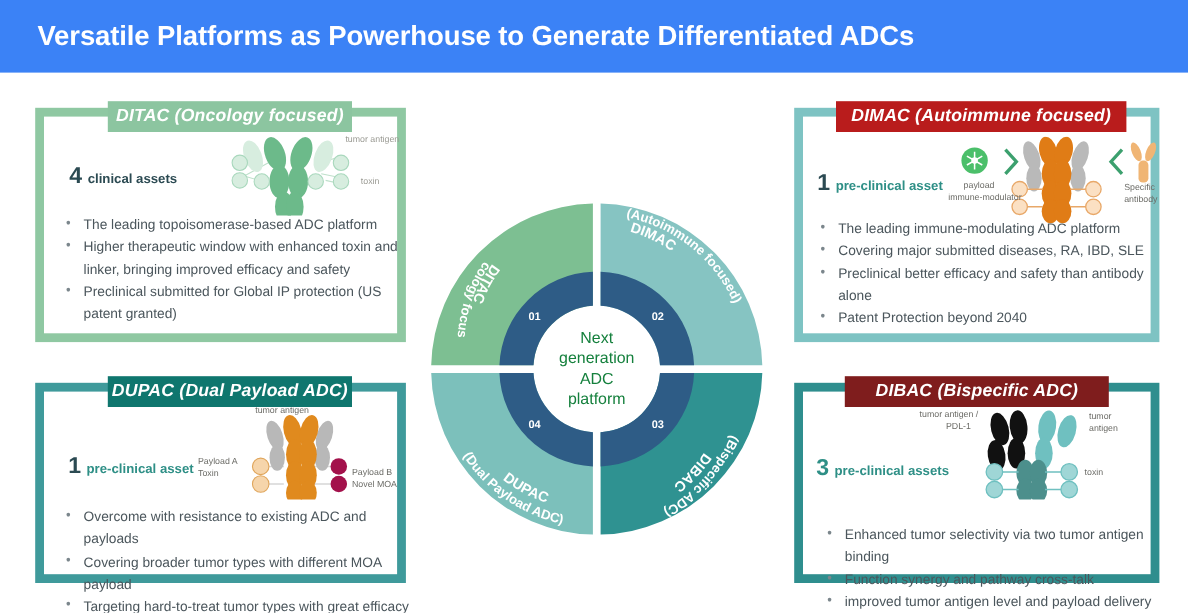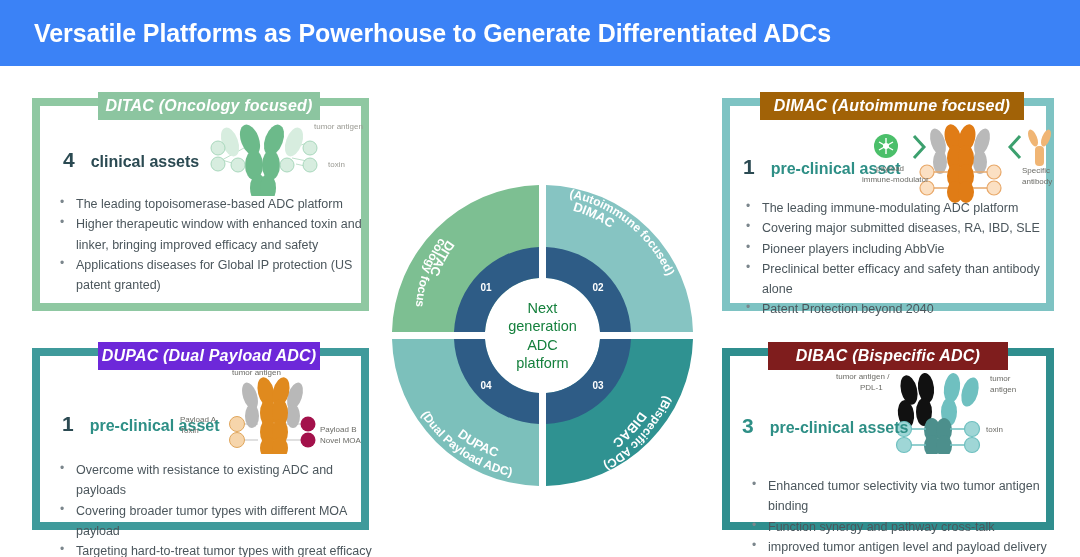--- a/index.html
+++ b/index.html
@@ -43,21 +43,21 @@
     font-size:16px;
     white-space:nowrap;
     letter-spacing:0.2px;
   }
   .assets-line{
     position:absolute;
     white-space:nowrap;
     font-weight:bold;
   }
   .assets-num{font-size:21px;}
-  .assets-label{font-size:16px;margin-left:16px;}
+  .assets-label{font-size:12px;margin-left:5px;}
 
   .bullets{
     position:absolute;
     list-style:none;
     margin:0;padding:0;
   }
   .bullets li{
     position:relative;
     padding-left:22px;
     font-size:12.5px;
@@ -177,26 +177,26 @@
           <circle cx="118" cy="47" r="7"></circle>
       </g>
     </svg>
     <div class="art-label" style="left:122px;top:4px;">tumor antigen</div>
     <div class="art-label" style="left:136px;top:42px;">toxin</div>
   </div>
 
   <ul class="bullets">
     <li>The leading topoisomerase-based ADC platform</li>
     <li>Higher therapeutic window with enhanced toxin and linker, bringing improved efficacy and safety</li>
-    <li>Applications diseases for Global IP protection (US patent granted)</li>
+    <li>Preclinical submitted for Global IP protection (US patent granted)</li>
   </ul>
 </div>
 
 <div class="panel" id="panel-dupac" style="border-color: rgb(63, 154, 155);">
-  <div class="panel-title" style="background: #6d28d9;">DUPAC (Dual Payload ADC)</div>
+  <div class="panel-title" style="background: #0f766e;">DUPAC (Dual Payload ADC)</div>
 
   <div class="assets-line">
     <span class="assets-num">1</span><span class="assets-label">pre-clinical asset</span>
   </div>
 
   <div class="art" style="left:140px;top:18px;width:192px;height:80px;">
     <svg width="192" height="80" viewBox="0 0 192 80">
       <g stroke="#d6d6d6" stroke-width="1.4">
         <path d="M58,50 L78,50 M58,66 L78,66 M104,50 L124,50 M104,66 L124,66"></path>
       </g>
@@ -233,21 +233,21 @@
   </div>
 
   <ul class="bullets">
     <li>Overcome with resistance to existing ADC and payloads</li>
     <li>Covering broader tumor types with different MOA payload</li>
     <li>Targeting hard-to-treat tumor types with great efficacy</li>
   </ul>
 </div>
 
 <div class="panel" id="panel-dimac" style="border-color: rgb(126, 195, 195);">
-  <div class="panel-title" style="background: #a16207;">DIMAC (Autoimmune focused)</div>
+  <div class="panel-title" style="background: #b91c1c;">DIMAC (Autoimmune focused)</div>
 
   <div class="assets-line">
     <span class="assets-num">1</span><span class="assets-label">pre-clinical asset</span>
   </div>
 
   <div class="art" style="left:140px;top:18px;width:190px;height:84px;">
     <svg width="190" height="84" viewBox="0 0 190 84">
 
       <circle cx="16" cy="22" r="12" fill="#4bbf6a"></circle>
       <g stroke="#ffffff" stroke-width="1.4">
@@ -292,21 +292,20 @@
     </svg>
     <div class="art-label dark" style="left:6px;top:40px;">payload</div>
     <div class="art-label dark" style="left:-8px;top:51px;">immune-modulator</div>
     <div class="art-label dark" style="left:152px;top:42px;">Specific</div>
     <div class="art-label dark" style="left:152px;top:53px;">antibody</div>
   </div>
 
   <ul class="bullets">
     <li>The leading immune-modulating ADC platform</li>
     <li>Covering major submitted diseases, RA, IBD, SLE</li>
-    <li>Pioneer players including AbbVie</li>
     <li>Preclinical better efficacy and safety than antibody alone</li>
     <li>Patent Protection beyond 2040</li>
   </ul>
 </div>
 
 <div class="panel" id="panel-dibac" style="border-color: rgb(47, 142, 142);">
   <div class="panel-title" style="background: #7f1d1d;">DIBAC (Bispecific ADC)</div>
 
   <div class="art" style="left:104px;top:16px;width:216px;height:82px;">
     <svg width="216" height="82" viewBox="0 0 216 82">

